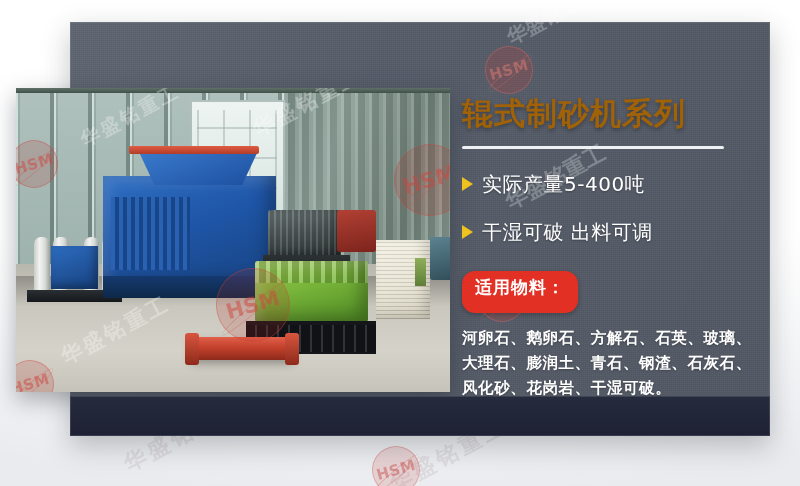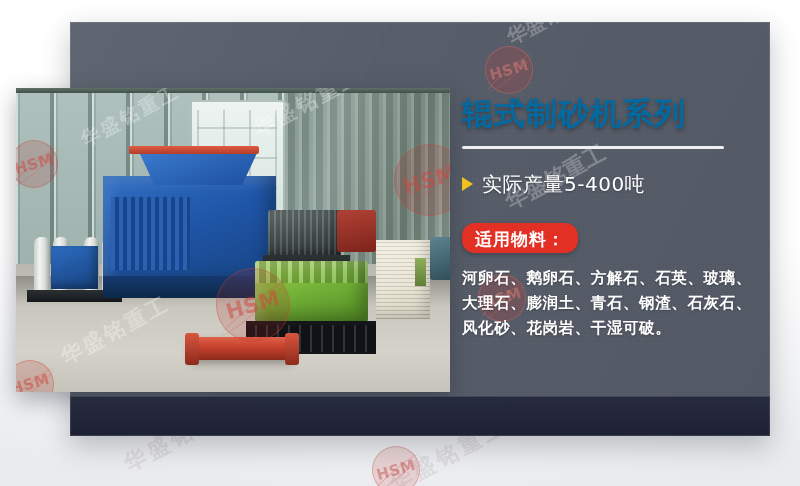--- a/index.html
+++ b/index.html
@@ -243,21 +243,21 @@
     position:absolute;left:70px;top:396px;width:700px;height:40px;
     background:linear-gradient(180deg,#262b3d 0%, #1d2133 100%);
     box-shadow:inset 0 0 0 1px rgba(255,255,255,.12);
   }
 
   
   .col{
     position:absolute;left:462px;top:96px;width:300px;
   }
   .title{
-    color:#0369a1;
+    color:#a16207;
     font-size:31px;line-height:1.15;font-weight:800;
     letter-spacing:1px;
     text-shadow:0 2px 4px rgba(0,0,0,.35);
     margin:0;
   }
   .rule{
     margin-top:14px;width:262px;height:3px;background:#eef0f3;border-radius:2px;
   }
 
   .bullets{margin-top:22px;}
@@ -273,21 +273,21 @@
   .bullet-text{
     color:#ffffff;font-size:20px;font-weight:400;letter-spacing:.5px;
     text-shadow:0 1px 2px rgba(0,0,0,.3);
   }
 
   .badge{
     display:inline-block;
     background:#e23024;
     color:#ffffff;
     font-size:17px;font-weight:800;letter-spacing:1px;
-    padding:5px 13px 2px;
+    padding:5px 13px 14px;
     border-radius:13px;
     margin-top:4px;
     box-shadow:0 2px 5px rgba(0,0,0,.25);
   }
   .materials{
     margin-top:13px;
     color:#ffffff;
     font-size:15.5px;
     font-weight:700;
     line-height:1.62;
@@ -423,20 +423,24 @@
     <h1 class="title">辊式制砂机系列</h1>
     <div class="rule"></div>
 
     <div class="bullets">
 
       <div class="bullet">
         <span class="arrow"></span>
         <span class="bullet-text">实际产量5-400吨</span>
       </div>
 
+      <div class="bullet">
+        <span class="arrow"></span>
+        <span class="bullet-text">干湿可破  出料可调</span>
+      </div>
 
 
     </div>
 
     <div class="badge">适用物料：</div>
 
     <div class="materials">河卵石、鹅卵石、方解石、石英、玻璃、大理石、膨润土、青石、钢渣、石灰石、风化砂、花岗岩、干湿可破。</div>
 
   </div>
 

